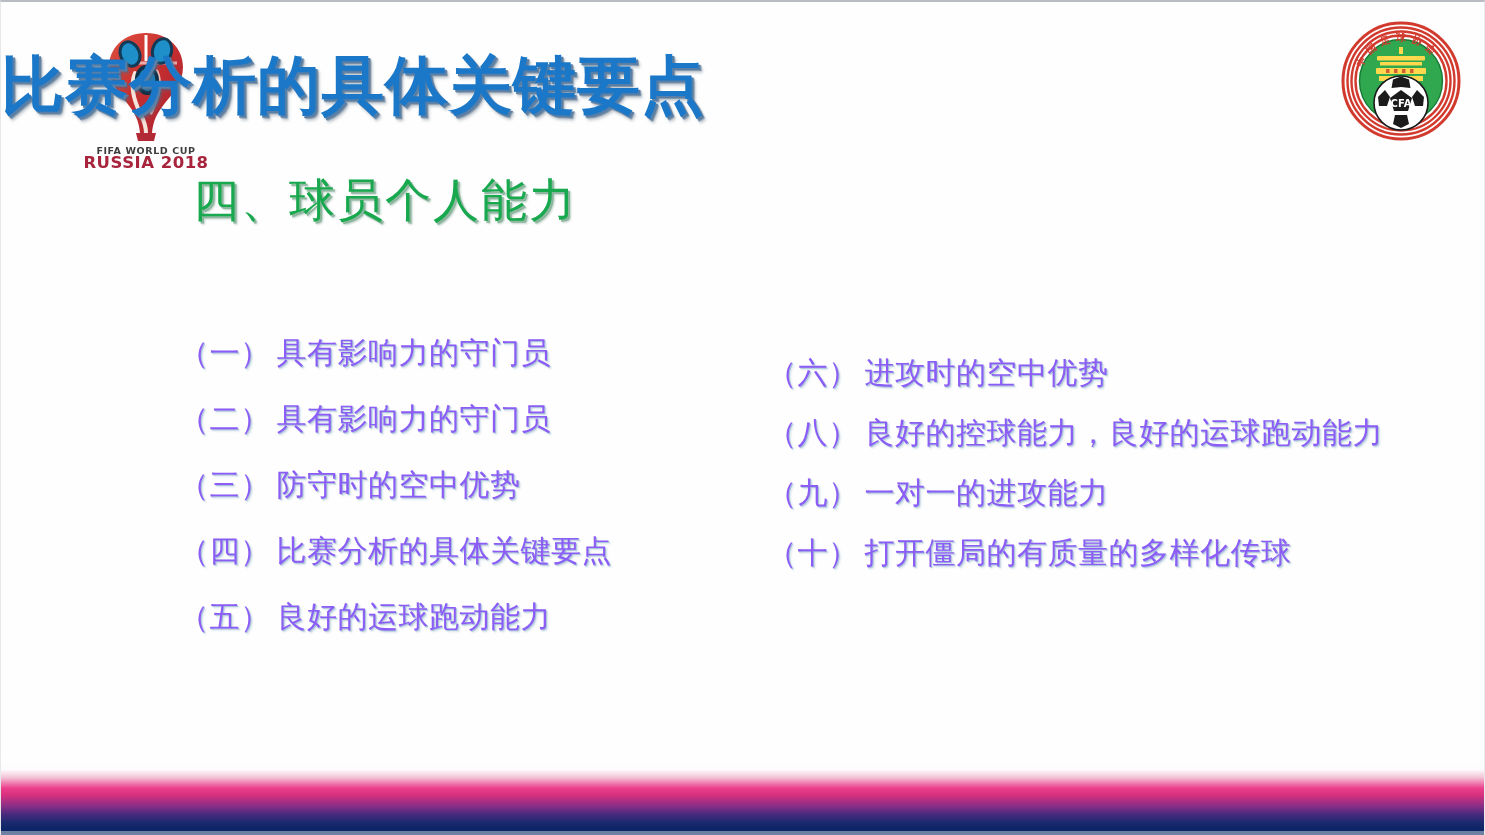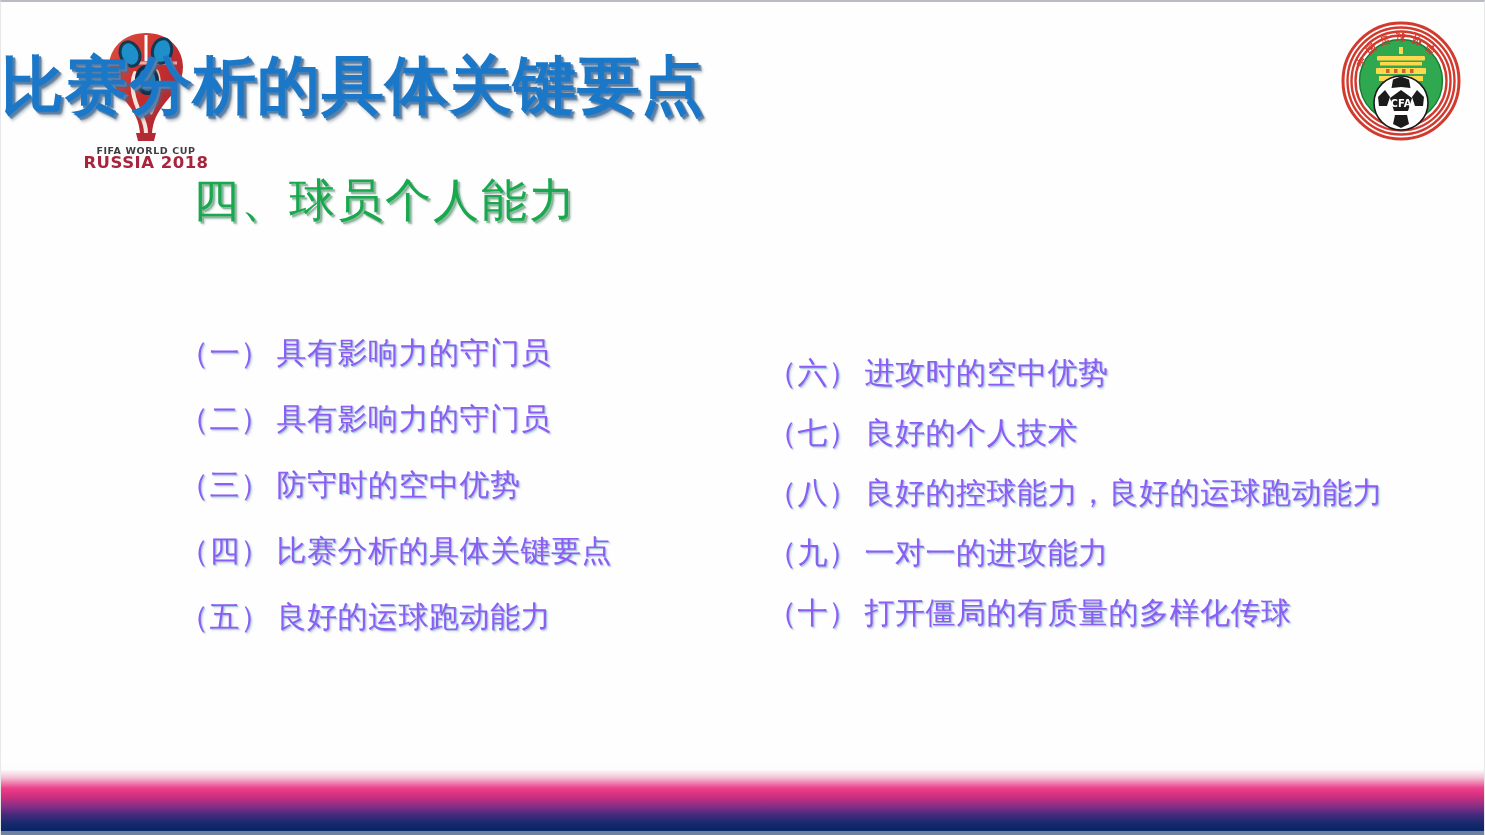--- a/index.html
+++ b/index.html
@@ -246,23 +246,20 @@
       <div class="bullet">
         <span class="marker">（五）</span><span>良好的运球跑动能力</span>
       </div>
     </div>
 
     <div class="column right">
       <div class="bullet">
         <span class="marker">（六）</span><span>进攻时的空中优势</span>
       </div>
       <div class="bullet">
-        <span class="marker">（七）</span><span>良好的个人技术</span>
-      </div>
-      <div class="bullet">
         <span class="marker">（八）</span><span>良好的控球能力，良好的运球跑动能力</span>
       </div>
       <div class="bullet">
         <span class="marker">（九）</span><span>一对一的进攻能力</span>
       </div>
       <div class="bullet">
         <span class="marker">（十）</span><span>打开僵局的有质量的多样化传球</span>
       </div>
     </div>
 

